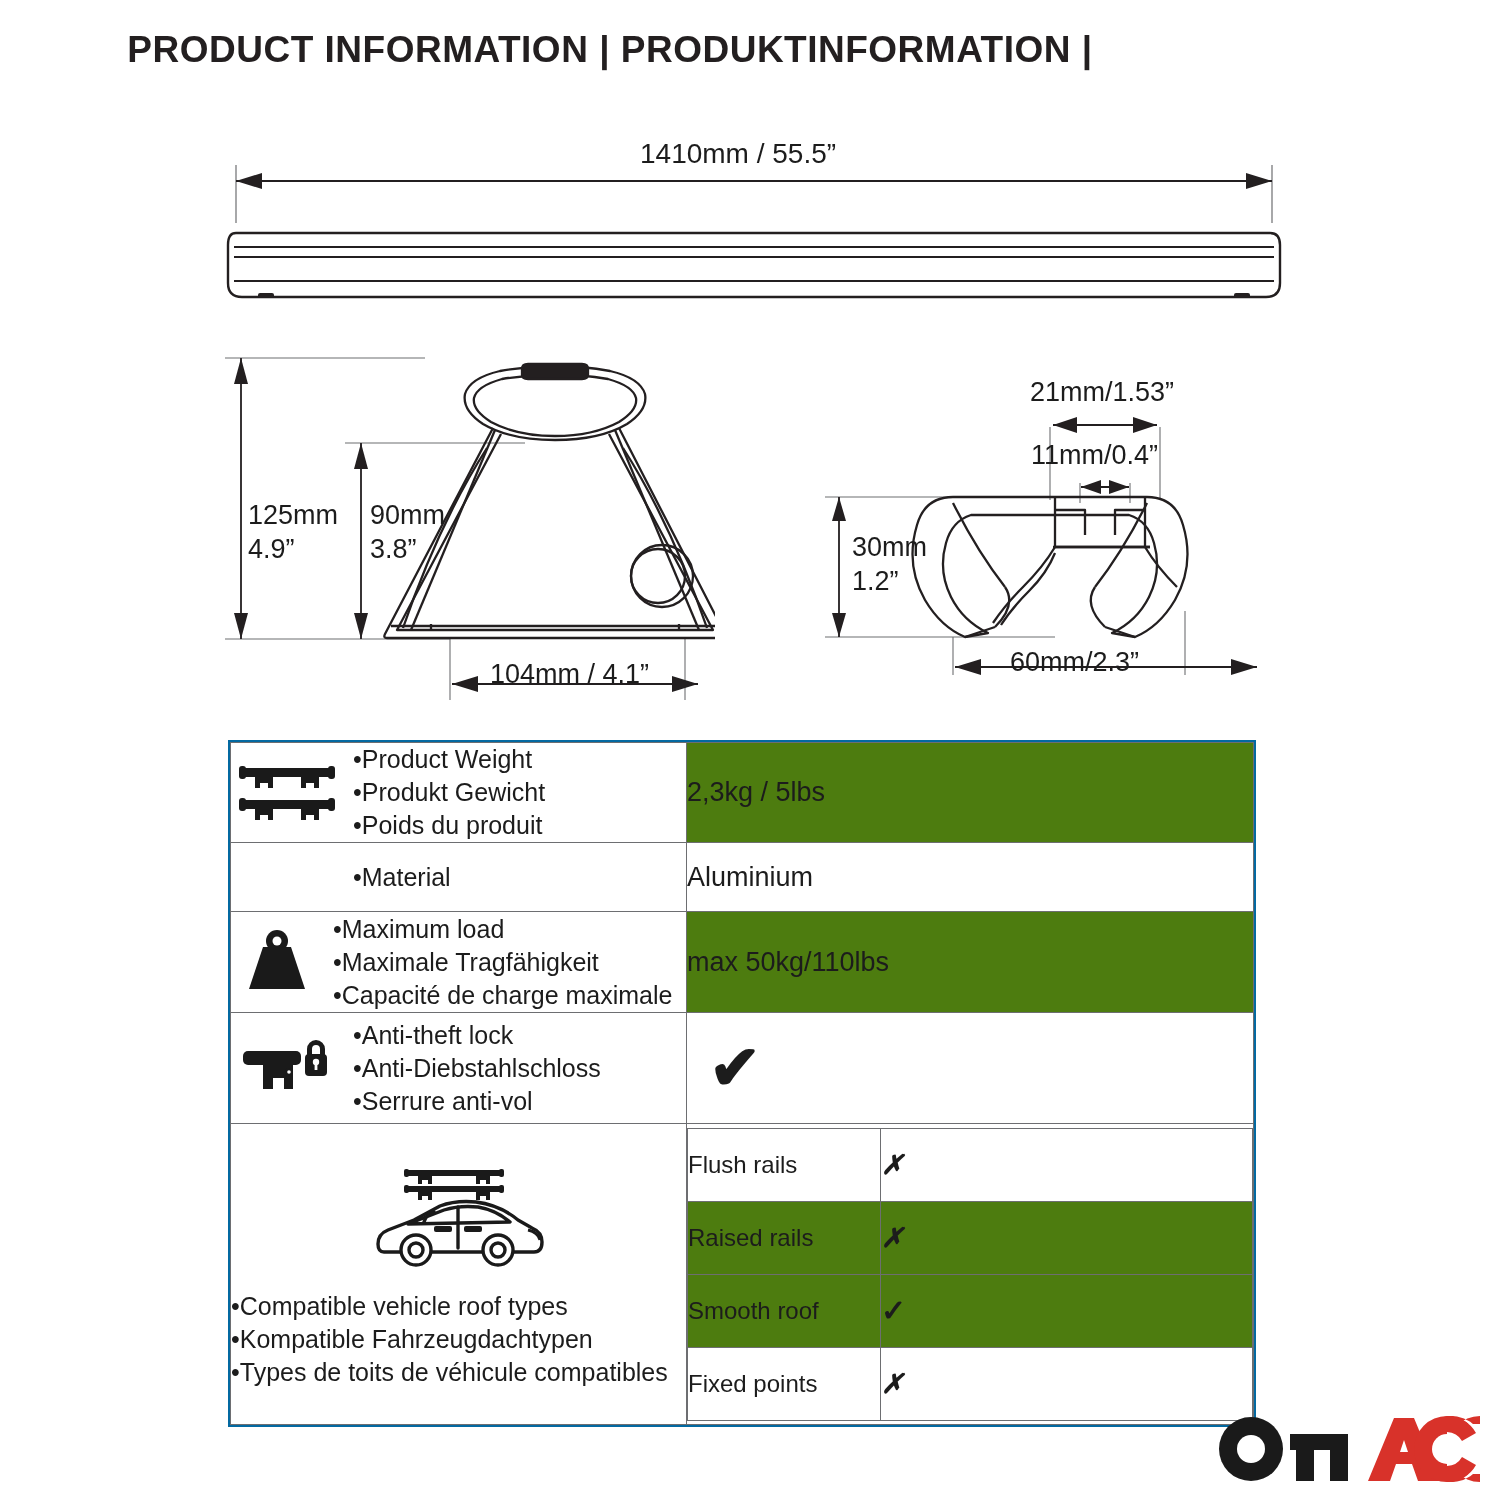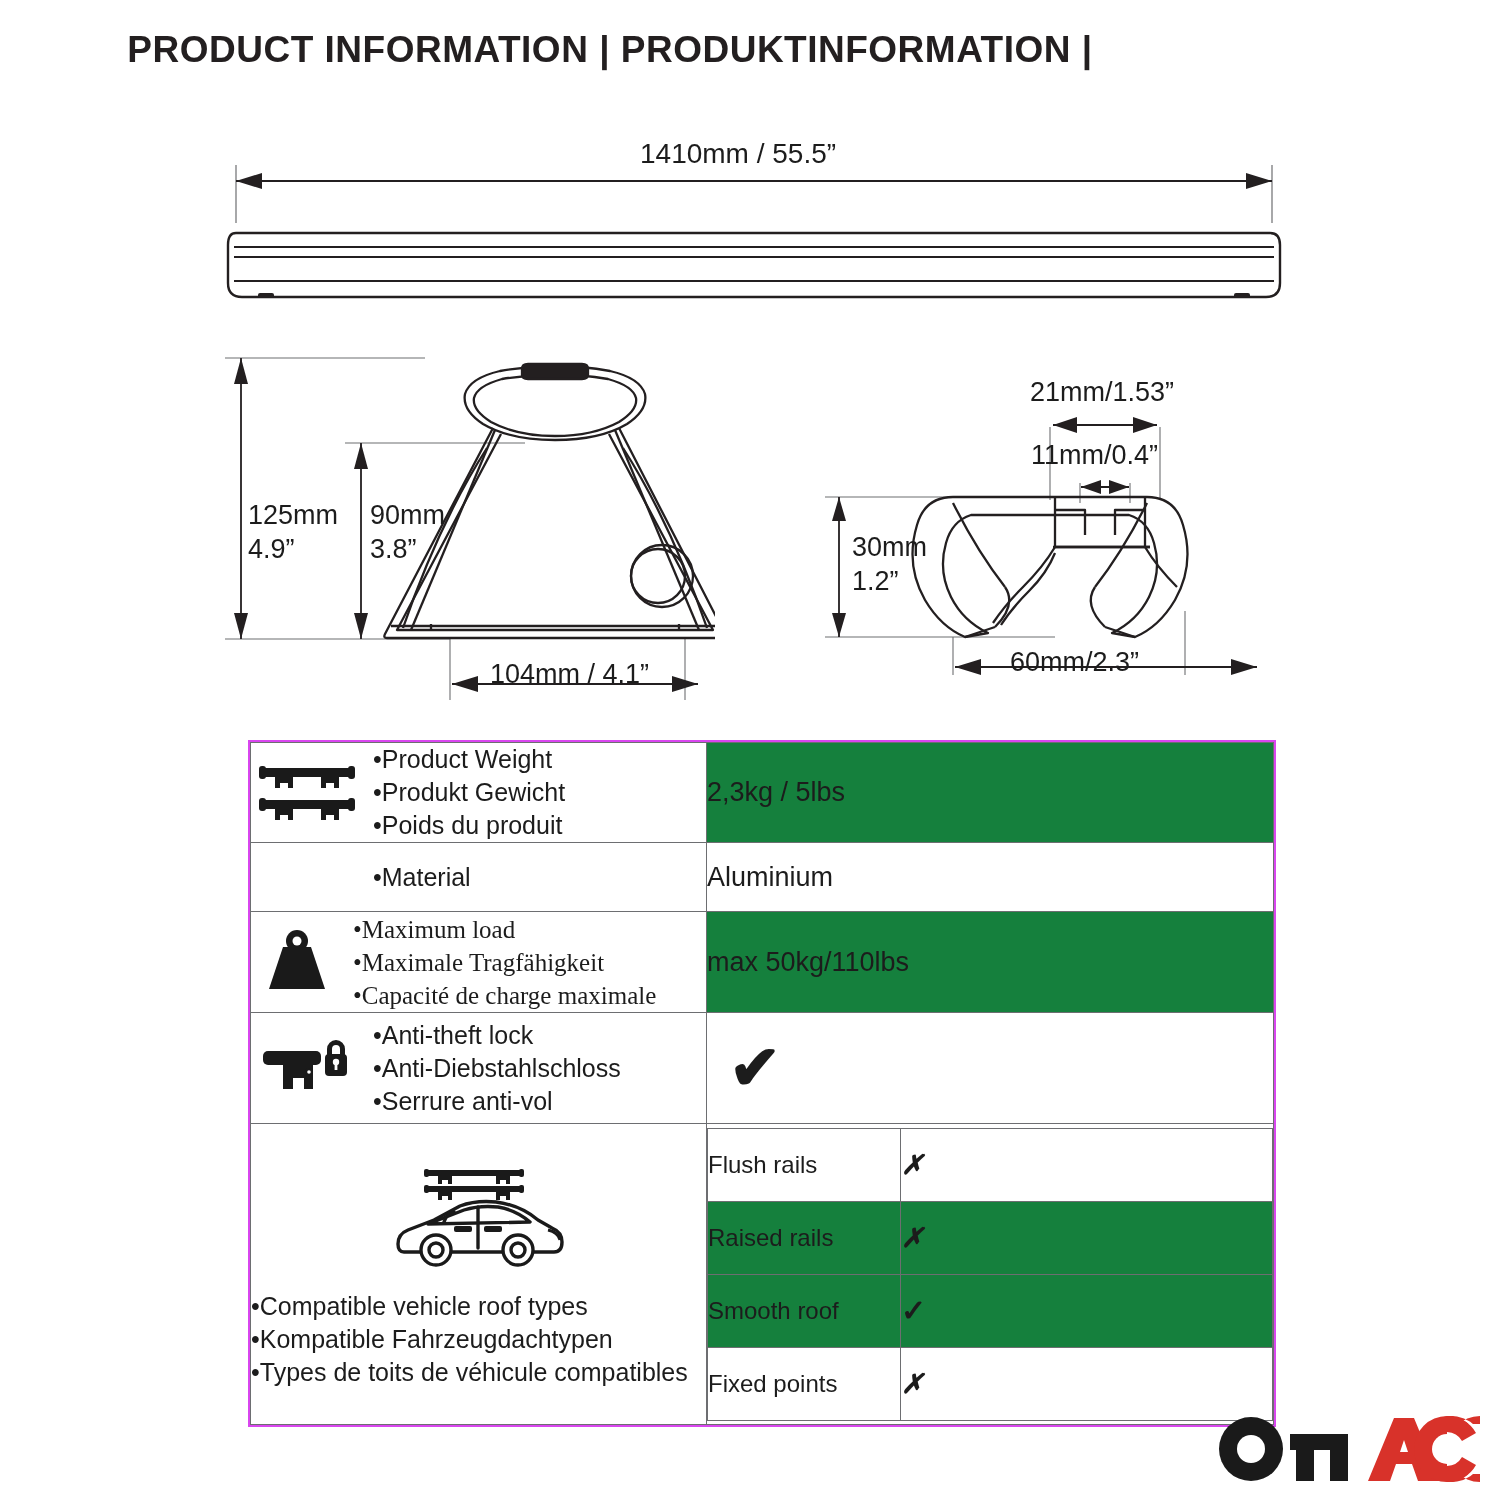--- a/index.html
+++ b/index.html
@@ -44,24 +44,24 @@
     font-size: 27px;
     color: #1c1c1c;
     white-space: nowrap;
     line-height: 34px;
   }
   .dim-text.big { font-size: 28px; }
 
   
   #spec-table {
     position: absolute;
-    left: 248px;
+    left: 228px;
     top: 740px;
     width: 1028px;
-    border: 2px solid #d946ef;
+    border: 2px solid #0369a1;
     border-collapse: collapse;
     box-sizing: border-box;
   }
   #spec-table table {
     border-collapse: collapse;
     width: 100%;
     table-layout: fixed;
   }
   #spec-table td {
     border: 1.5px solid #6d6e71;
@@ -70,21 +70,21 @@
   }
   .cell-label {
     width: 455px;
     padding: 8px 10px 8px 14px;
   }
   .cell-value {
     padding-left: 26px;
     font-size: 27px;
     color: #1c1c1c;
   }
-  .shaded { background: #15803d; margin-left: 16px; }
+  .shaded { background: #4d7c0f; margin-left: 16px; }
 
   .label-row {
     display: flex;
     align-items: center;
     gap: 10px;
   }
   .label-icon {
     flex: 0 0 auto;
     width: 112px;
     display: flex;
@@ -347,21 +347,21 @@
           <div class="label-icon"></div>
           <div class="label-texts">
             <div class="bullet-line">•Material</div>
           </div>
         </div>
       </td>
       <td class="cell-value">Aluminium</td>
     </tr>
 
     <tr>
-      <td class="cell-label" style="height:100px;font-family:Liberation Serif, serif;">
+      <td class="cell-label" style="height:100px;">
         <div class="label-row">
           <div class="label-icon narrow">
             <svg width="72" height="70" viewBox="0 0 72 70">
               <g fill="#1a1a1a">
                 <circle cx="36" cy="14" r="11"></circle>
                 <circle cx="36" cy="14" r="4.5" fill="#ffffff"></circle>
                 <path d="M22,20 L50,20 L64,62 L8,62 Z"></path>
               </g>
             </svg>
           </div>

